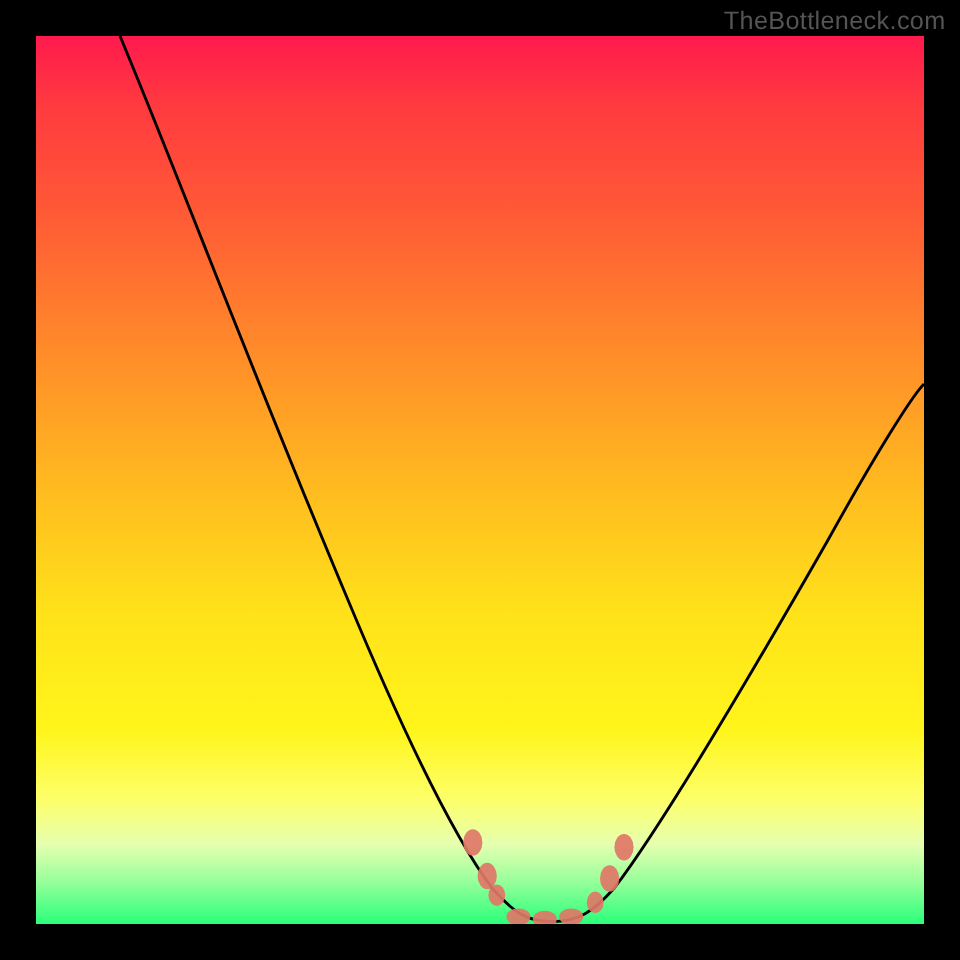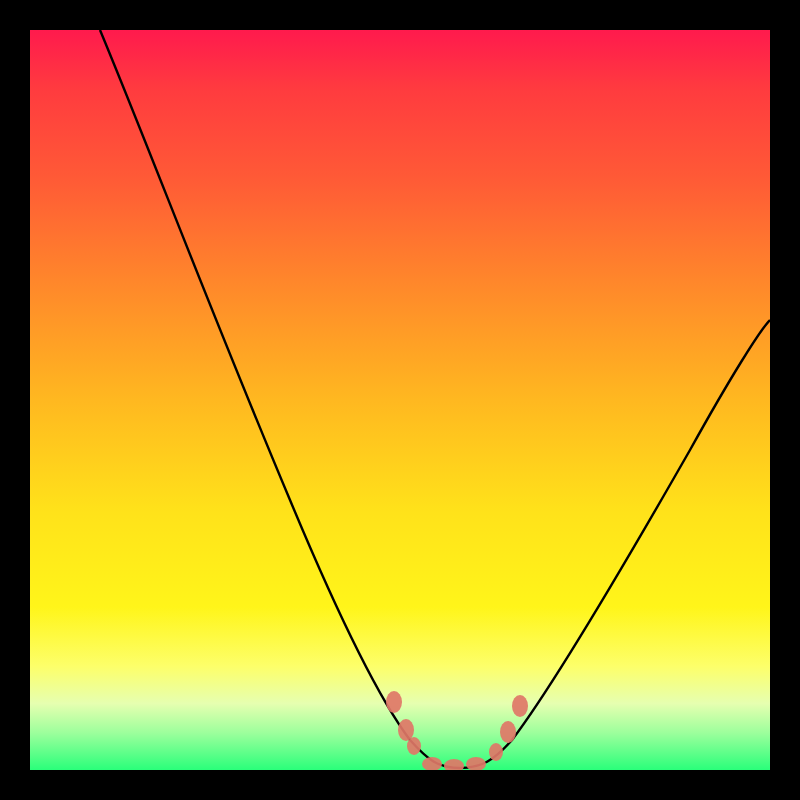--- a/index.html
+++ b/index.html
@@ -79,13 +79,14 @@
         <ellipse cx="402" cy="734" rx="10" ry="7"></ellipse>
         <ellipse cx="424" cy="736" rx="10" ry="7"></ellipse>
         <ellipse cx="446" cy="734" rx="10" ry="7"></ellipse>
         <ellipse cx="466" cy="722" rx="7" ry="9"></ellipse>
         <ellipse cx="478" cy="702" rx="8" ry="11"></ellipse>
         <ellipse cx="490" cy="676" rx="8" ry="11"></ellipse>
       </g>
     </svg>
 
   </div>
+  <div class="watermark">TheBottleneck.com</div>
 </div>
 
 </body></html>

